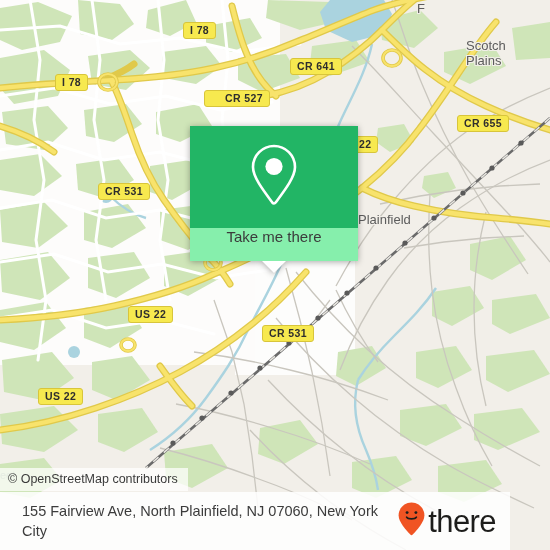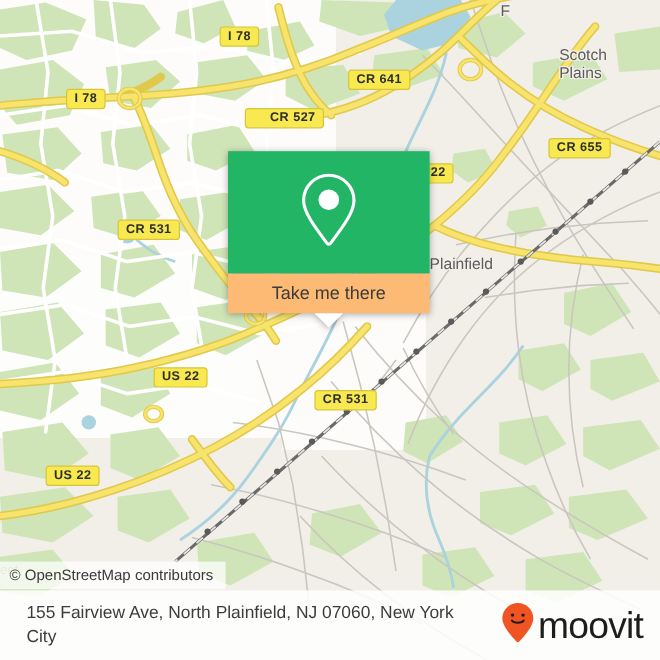--- a/index.html
+++ b/index.html
@@ -69,24 +69,24 @@
     filter: drop-shadow(0 1px 3px rgba(0,0,0,0.33));
   }
   #popup-head {
     background: #22b565;
     height: 102px;
     display: flex;
     align-items: center;
     justify-content: center;
   }
   #popup-foot {
-    background: #fdba74;
+    background: #86efac;
     height: 33px;
     display: flex;
-    align-items: center;
+    align-items: flex-start;
     justify-content: center;
     position: relative;
   }
   #popup-foot-label {
     color: #3b3b3b;
     font-family: "Liberation Sans", sans-serif;
     font-size: 15px;
     line-height: 17px;
   }
   #popup-tail {
@@ -121,21 +121,21 @@
     font-size: 11px;
     line-height: 11px;
     font-family: "Liberation Sans", sans-serif;
   }
 
   
   #bottom-bar {
     position: absolute;
     left: 0;
     top: 492px;
-    width: 550px;
+    width: 510px;
     height: 58px;
     background: rgba(255,255,255,0.86);
     display: flex;
     align-items: center;
     box-sizing: border-box;
     padding: 0 14px 0 22px;
   }
   #bottom-address {
     flex: 1 1 auto;
     color: #3c3c3c;
@@ -380,17 +380,17 @@
     <div id="bottom-address">155 Fairview Ave, North Plainfield, NJ 07060, New York City</div>
     <div id="brand">
       <span>
         <svg width="27" height="34" viewBox="0 0 27 34" aria-hidden="true">
           <path d="M13.5 0.6 C6.3 0.6 0.6 6.3 0.6 13.4 C0.6 19.7 7.9 27.9 12.3 32.6 C13 33.3 14 33.3 14.7 32.6 C19.1 27.9 26.4 19.7 26.4 13.4 C26.4 6.3 20.7 0.6 13.5 0.6 Z" fill="#f05423"></path>
           <circle cx="9.1" cy="10.6" r="1.45" fill="#1d1d1b"></circle>
           <circle cx="17.9" cy="10.6" r="1.45" fill="#1d1d1b"></circle>
           <path d="M8.6 15.1 C10.1 17.5 16.9 17.5 18.4 15.1" fill="none" stroke="#1d1d1b" stroke-width="1.7" stroke-linecap="round"></path>
         </svg>
       </span>
-      <span id="brand-word">moovit</span>
+      <span id="brand-word">there</span>
     </div>
   </div>
 
 </div>
 
 </body></html>

